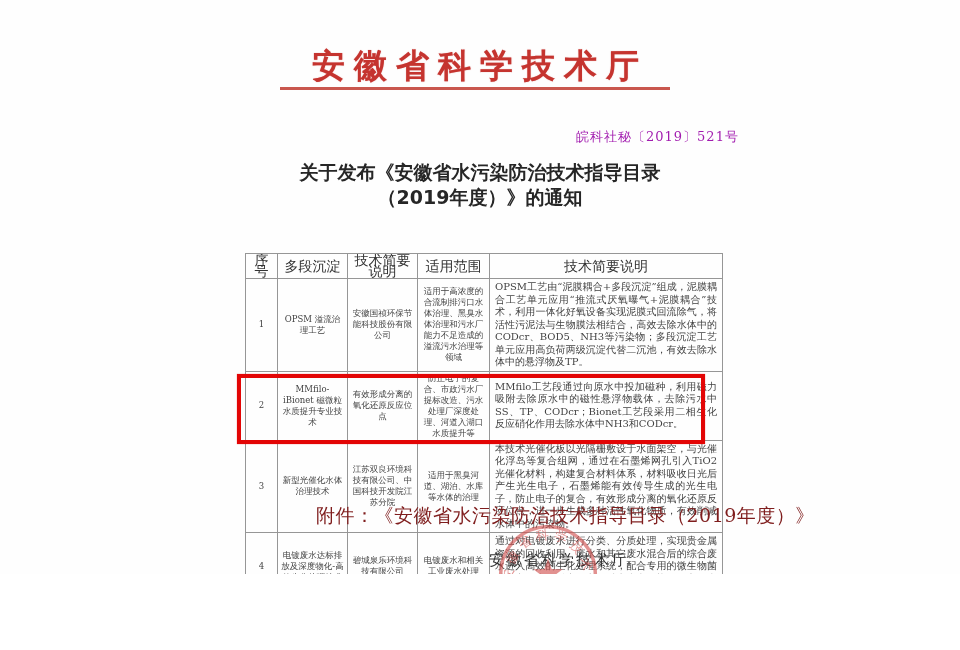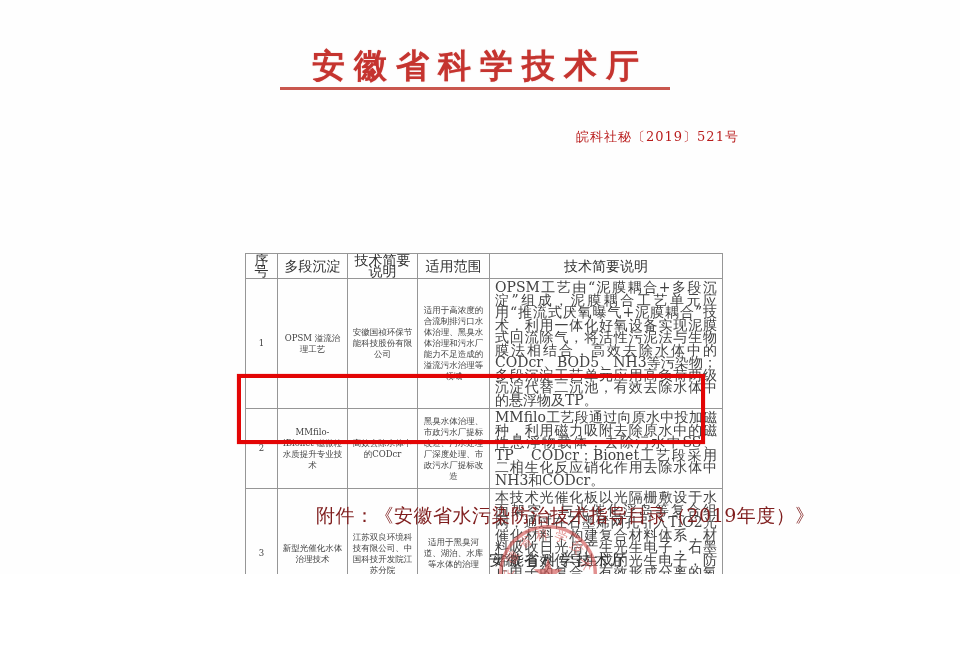--- a/index.html
+++ b/index.html
@@ -9,38 +9,38 @@
     color:#3f3f3f;overflow:hidden;
   }
   .abs{position:absolute;}
   
   #agency-title{
     left:0;top:44px;width:960px;text-align:center;
     font-size:33px;font-weight:bold;color:#c5342f;letter-spacing:9px;
     text-shadow:0 0 1px rgba(197,52,47,.55);
   }
   #red-rule{left:280px;top:87px;width:390px;height:3px;background:#c0392f;opacity:.85;}
-  #doc-number{left:576px;top:128px;font-size:13px;color:#b91c1c;letter-spacing:1px;}
+  #doc-number{left:576px;top:128px;font-size:13px;color:#a21caf;letter-spacing:1px;}
   #notice-title{
     left:0;top:160px;width:960px;text-align:center;
     font-size:19px;font-weight:bold;color:#262626;line-height:25px;
     font-family:"DejaVu Sans","Liberation Sans",sans-serif;
   }
   
   #tech-table{
     left:245px;top:253px;width:477px;border-collapse:collapse;table-layout:fixed;
     font-size:8.5px;color:#424242;
   }
   #tech-table td,#tech-table th{
     border:1px solid #969696;padding:1px 3px;overflow:hidden;
     font-weight:normal;line-height:11px;vertical-align:middle;text-align:center;
   }
   #tech-table th{font-size:14px;color:#333;}
   #tech-table td.summary{
-    text-align:justify;line-height:12.5px;padding:2px 5px;font-size:14px;
+    text-align:justify;line-height:12.5px;padding:2px 5px;font-size:10px;
   }
   tr.hrow{height:14px;} tr.row1{height:70px;} tr.row2{height:44px;}
   tr.row3{height:62px;} tr.row4{height:58px;}
   .c-seq{width:32px;}.c-name{width:70px;}.c-prov{width:70px;}.c-scope{width:72px;}.c-sum{width:233px;}
   
   #highlight-box{
     left:237px;top:374px;width:460px;height:62px;
     border:4px solid #e30505;box-shadow:0 0 1px rgba(227,5,5,.6);
     pointer-events:none;z-index:5;background:transparent;
   }
@@ -56,20 +56,22 @@
 </head>
 <body>
 
 <div id="canvas">
 
   <div class="abs" id="agency-title">安徽省科学技术厅</div>
   <div class="abs" id="red-rule"></div>
   <div class="abs" id="doc-number">皖科社秘〔2019〕521号</div>
 
   <div class="abs" id="notice-title">
+    <div>关于发布《安徽省水污染防治技术指导目录</div>
+    <div>（2019年度）》的通知</div>
   </div>
 
   <table class="abs" id="tech-table">
     <colgroup>
       <col class="c-seq">
         <col class="c-name">
         <col class="c-prov">
         <col class="c-scope">
         <col class="c-sum">
     </colgroup>
@@ -84,22 +86,22 @@
     <tr class="row1">
       <td>1</td>
       <td>OPSM 溢流治理工艺</td>
       <td>安徽国祯环保节能科技股份有限公司</td>
       <td>适用于高浓度的合流制排污口水体治理、黑臭水体治理和污水厂能力不足造成的溢流污水治理等领域</td>
       <td class="summary">OPSM工艺由“泥膜耦合+多段沉淀”组成，泥膜耦合工艺单元应用“推流式厌氧曝气+泥膜耦合”技术，利用一体化好氧设备实现泥膜式回流除气，将活性污泥法与生物膜法相结合，高效去除水体中的CODcr、BOD5、NH3等污染物；多段沉淀工艺单元应用高负荷两级沉淀代替二沉池，有效去除水体中的悬浮物及TP。</td>
     </tr>
     <tr class="row2">
       <td>2</td>
       <td>MMfilo-iBionet 磁微粒水质提升专业技术</td>
-      <td>高效去除水体中的CODcr</td>
-      <td>黑臭水体治理、市政污水厂提标改造、污水处理厂深度处理、市政污水厂提标改造</td>
+      <td>有效形成分离的氧化还原反应位点</td>
+      <td>防止电子的复合、市政污水厂提标改造、污水处理厂深度处理、河道入湖口水质提升等</td>
       <td class="summary">MMfilo工艺段通过向原水中投加磁种，利用磁力吸附去除原水中的磁性悬浮物载体，去除污水中SS、TP、CODcr；Bionet工艺段采用二相生化反应硝化作用去除水体中NH3和CODcr。</td>
     </tr>
     <tr class="row3">
       <td>3</td>
       <td>新型光催化水体治理技术</td>
       <td>江苏双良环境科技有限公司、中国科技开发院江苏分院</td>
       <td>适用于黑臭河道、湖泊、水库等水体的治理</td>
       <td class="summary">本技术光催化板以光隔栅敷设于水面架空，与光催化浮岛等复合组网，通过在石墨烯网孔引入TiO2光催化材料，构建复合材料体系，材料吸收日光后产生光生电子，石墨烯能有效传导生成的光生电子，防止电子的复合，有效形成分离的氧化还原反应位点，进一步生成多种活性氧化物质，有效削减水体中的污染物。</td>
     </tr>
     <tr class="row4">

